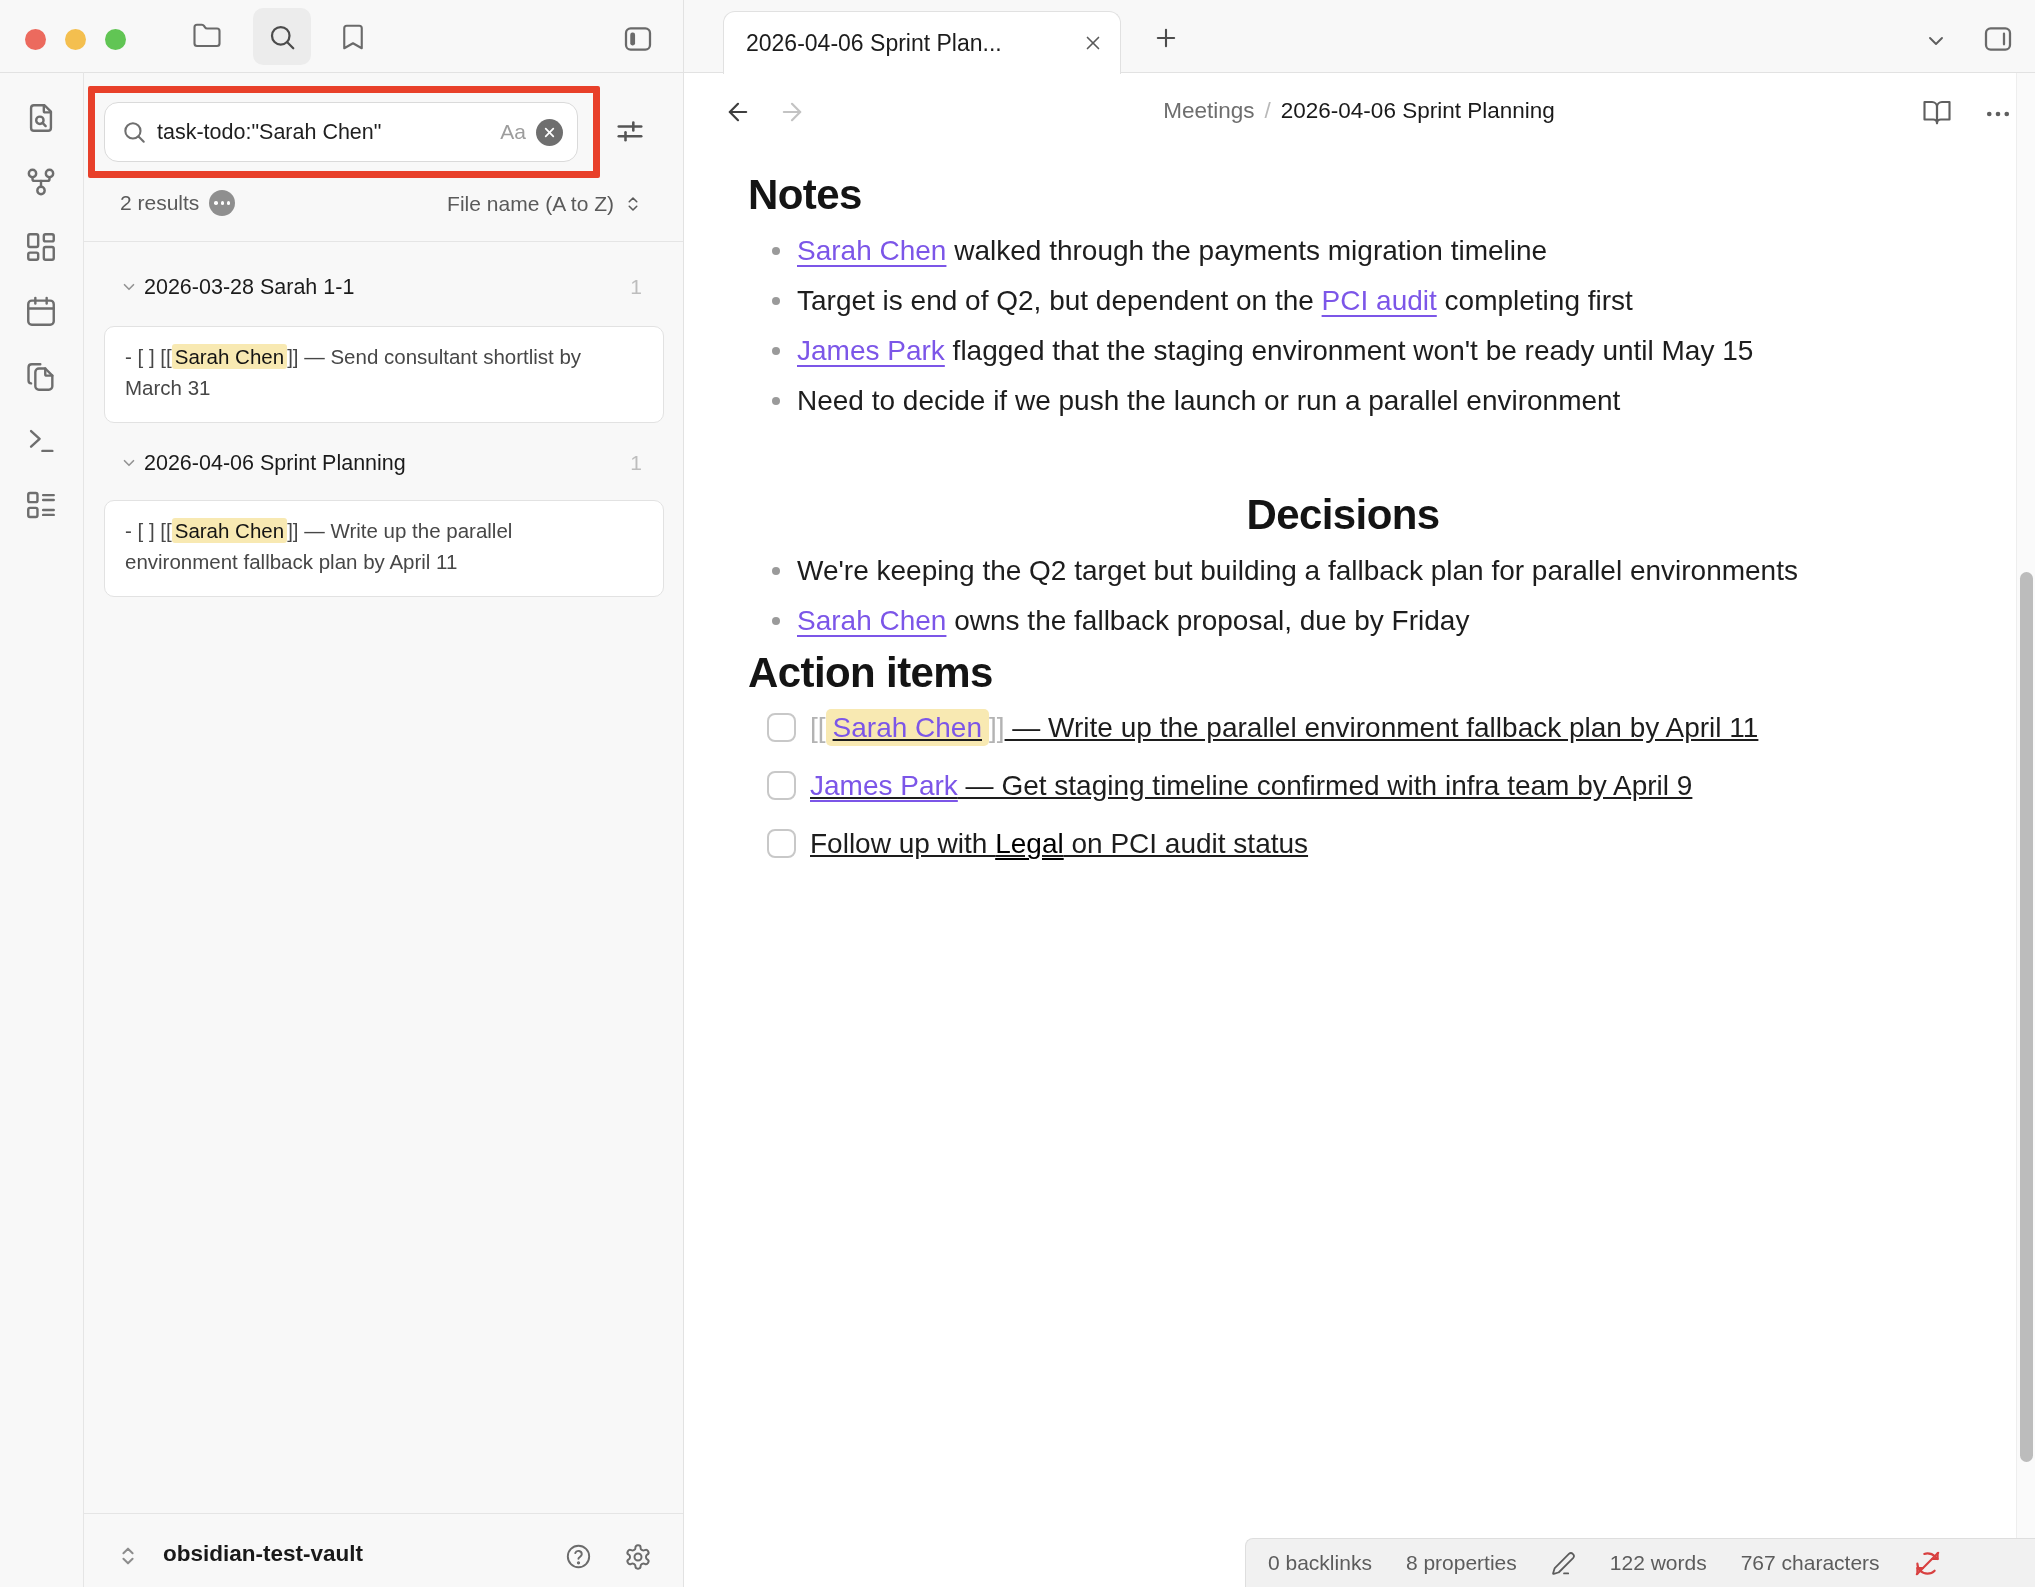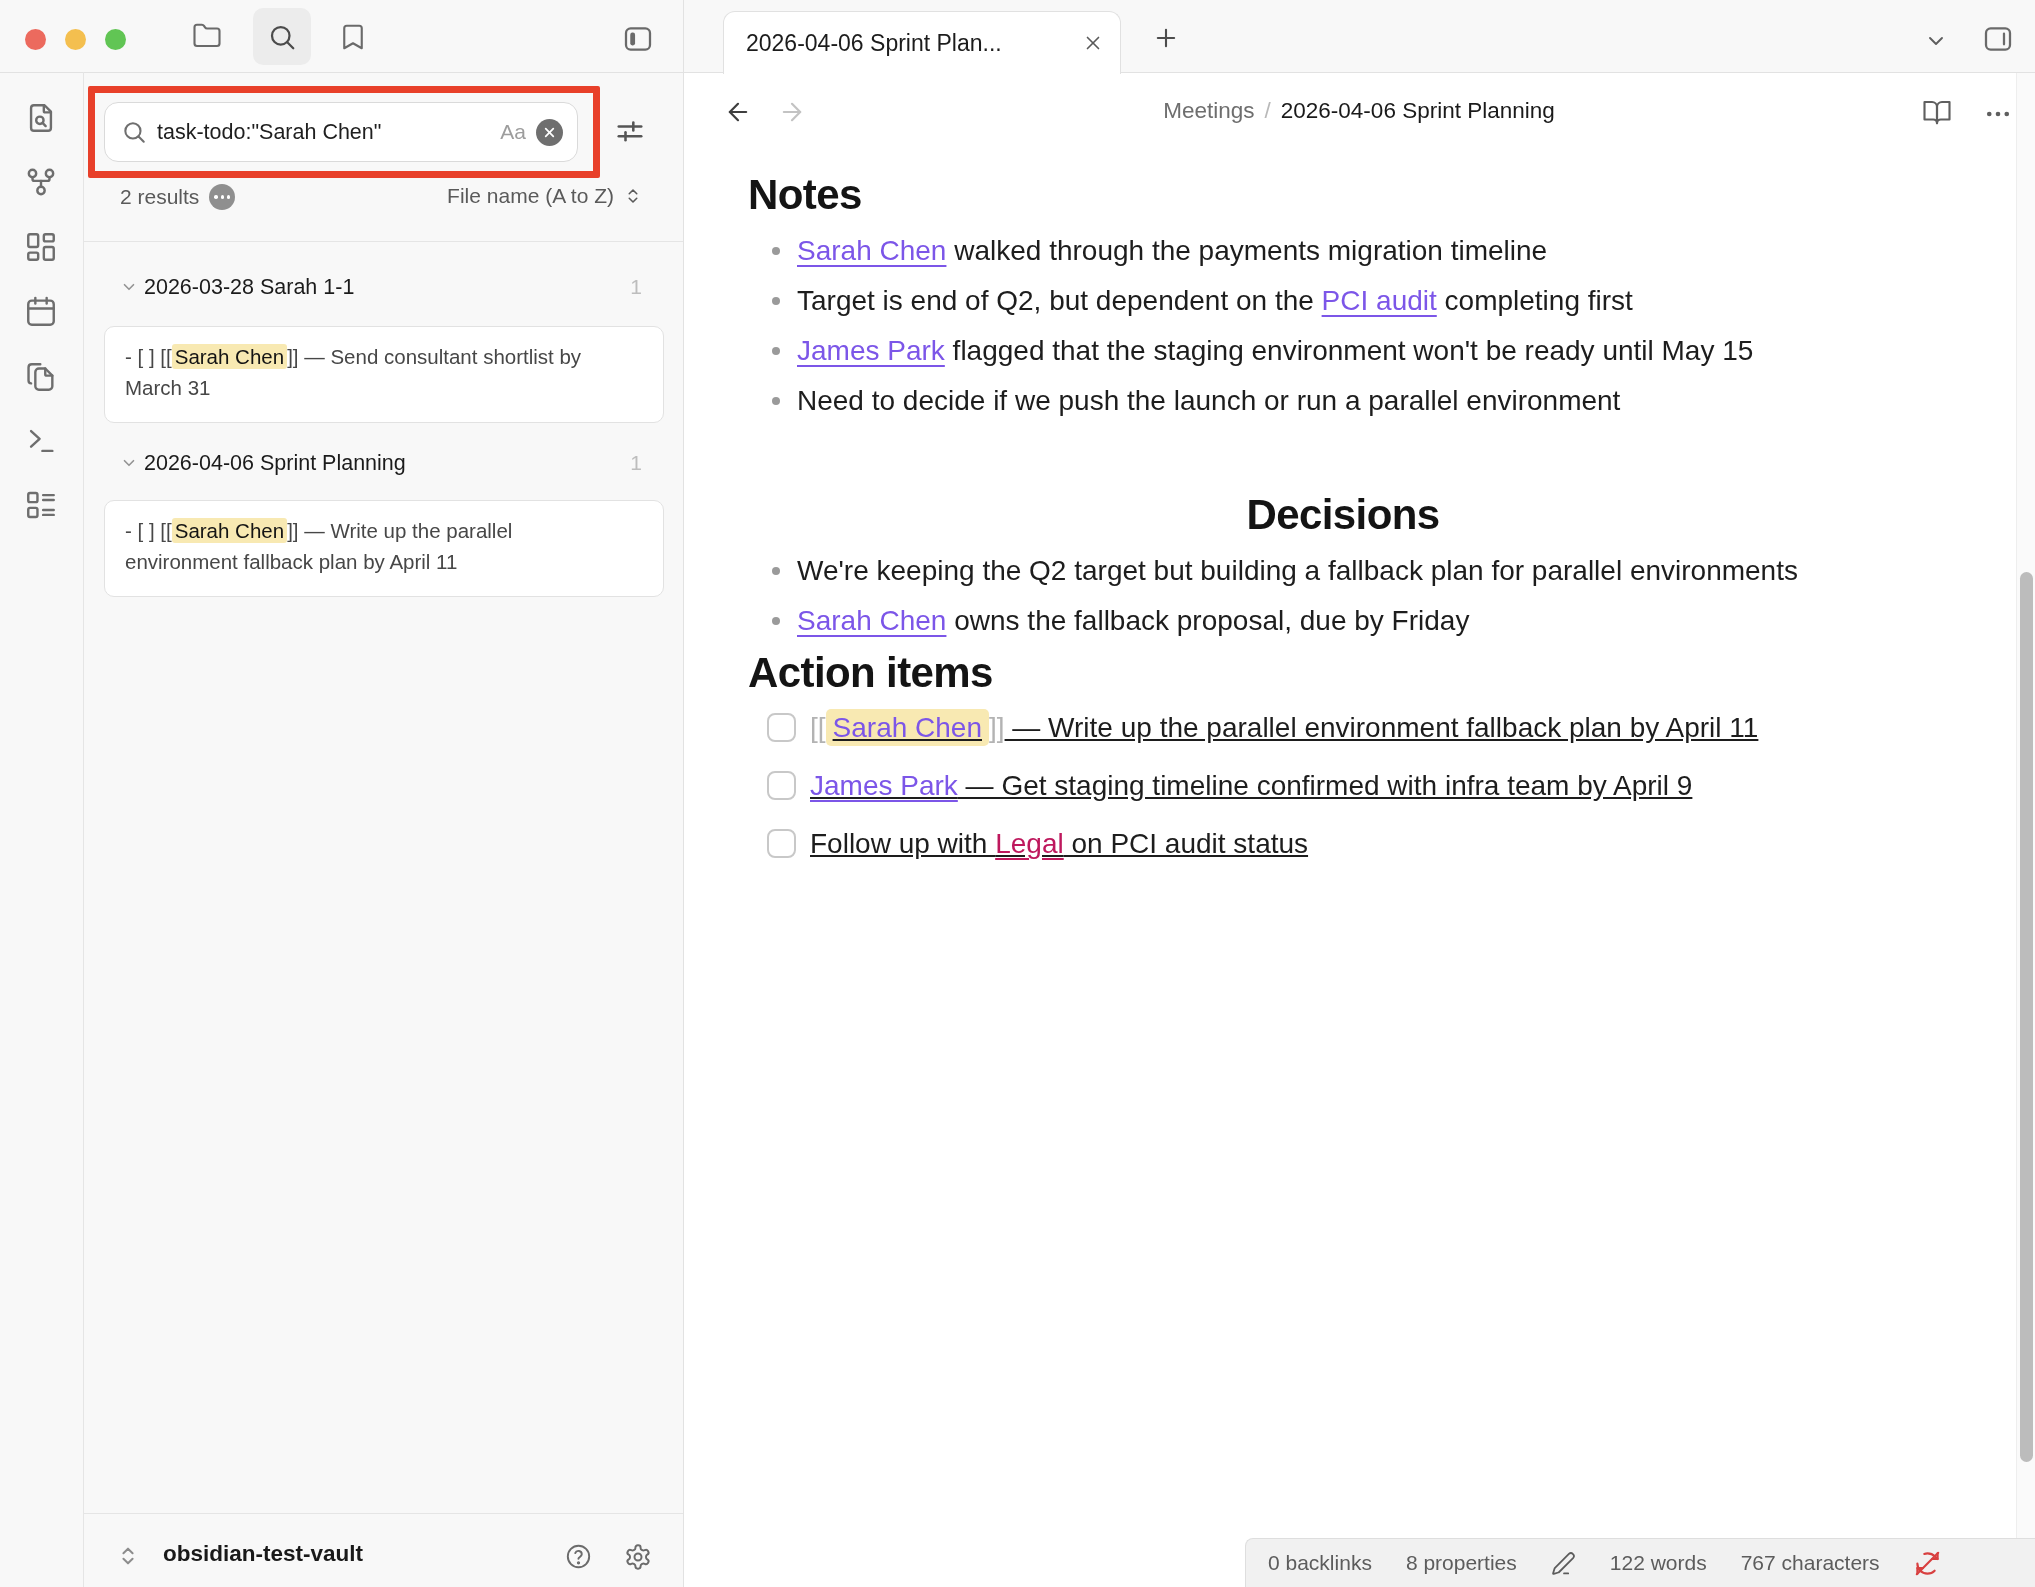--- a/index.html
+++ b/index.html
@@ -27,21 +27,21 @@
   
   .ribbon-icon{position:absolute;left:24px;}
 
   
   .annotation{position:absolute;left:88px;top:86px;width:512px;height:92px;border:7px solid #e8402a;border-radius:2px;z-index:4;box-sizing:border-box;}
   .search-input{position:absolute;left:104px;top:102px;width:474px;height:60px;background:#fff;border:1px solid #dadada;
        border-radius:14px;box-sizing:border-box;display:flex;align-items:center;padding:0 14px 0 16px;gap:10px;z-index:5;}
   .search-query{flex:1;font-size:21.5px;color:#1f1f1f;white-space:nowrap;overflow:hidden;}
   .match-case{font-size:21px;color:#9d9d9d;}
   .clear-btn{width:27px;height:27px;border-radius:50%;background:#6f6f6f;display:flex;align-items:center;justify-content:center;flex:none;}
-  .results-row{position:absolute;left:120px;top:184px;width:522px;height:32px;display:flex;align-items:flex-start;justify-content:space-between;}
+  .results-row{position:absolute;left:120px;top:184px;width:522px;height:32px;display:flex;align-items:flex-end;justify-content:space-between;}
   .results-left,.results-right{display:flex;align-items:center;gap:10px;font-size:21px;color:#5a5a5a;}
   .dots-badge{width:26px;height:26px;border-radius:50%;background:#8f8f8f;display:flex;align-items:center;justify-content:center;gap:2.5px;}
   .dots-badge i{width:3.6px;height:3.6px;border-radius:50%;background:#fff;}
   .divider-h{position:absolute;left:84px;top:241px;width:599px;height:1px;background:#e5e5e5;}
   .group-row{position:absolute;left:120px;width:522px;height:34px;display:flex;align-items:center;}
   .group-title{margin-left:6px;flex:1;font-size:21.5px;font-weight:500;color:#1b1b1b;white-space:nowrap;}
   .group-count{font-size:21px;color:#bdbdbd;}
   .result-card{position:absolute;left:104px;width:560px;height:97px;background:#fff;border:1px solid #e2e2e2;border-radius:10px;box-sizing:border-box;}
   .result-card .snippet{margin:14px 0 0 20px;width:490px;font-size:20.5px;line-height:31px;color:#474747;}
   .vault-divider{position:absolute;left:84px;top:1513px;width:599px;height:1px;background:#e5e5e5;}
@@ -59,21 +59,21 @@
   .content h2.h-decisions{margin-top:67px;text-align:center;}
   .content h2.h-actions{}
   .content ul{list-style:none;margin:8px 0 0 0;padding:0;}
   li.b{position:relative;padding-left:49px;font-size:28px;line-height:45px;color:#1d1d1d;margin-bottom:5px;}
   li.b::before{content:"";position:absolute;left:24px;top:18.5px;width:8px;height:8px;border-radius:50%;background:#9a9a9a;}
   li.c{position:relative;padding-left:62px;font-size:28px;line-height:52px;color:#1d1d1d;margin-bottom:6px;white-space:nowrap;}
   .cb{position:absolute;left:19px;top:11px;width:29px;height:29px;border:2px solid #c8c8c8;border-radius:8px;background:#fff;box-sizing:border-box;}
 
   
   .sg-link{color:#7c56e8;text-decoration:underline;text-decoration-thickness:2px;text-underline-offset:5px;cursor:pointer;}
-  .sg-ulink{color:#be185d;text-decoration:underline;text-decoration-thickness:2px;text-underline-offset:5px;cursor:pointer;}
+  .sg-ulink{color:#000000;text-decoration:underline;text-decoration-thickness:2px;text-underline-offset:5px;cursor:pointer;}
   .sg-hllink{color:#7c56e8;background:#f8e9b2;border-radius:5px;padding:3px 7px;cursor:pointer;}
   .sg-bracket{color:#b3b3b3;}
   .sg-hl{background:#f8e9b2;color:#141414;border-radius:3px;padding:1px 3px;}
 
   
   .sb-track{position:absolute;left:2016px;top:73px;bottom:0;width:19px;background:#fafafa;border-left:1px solid #eeeeee;}
   .sb-thumb{position:absolute;left:2020px;top:572px;width:13px;height:890px;border-radius:6.5px;background:#bcbcbc;}
 
   
   .statusbar{position:absolute;left:1245px;top:1538px;width:790px;height:49px;background:#f1f1f1;

